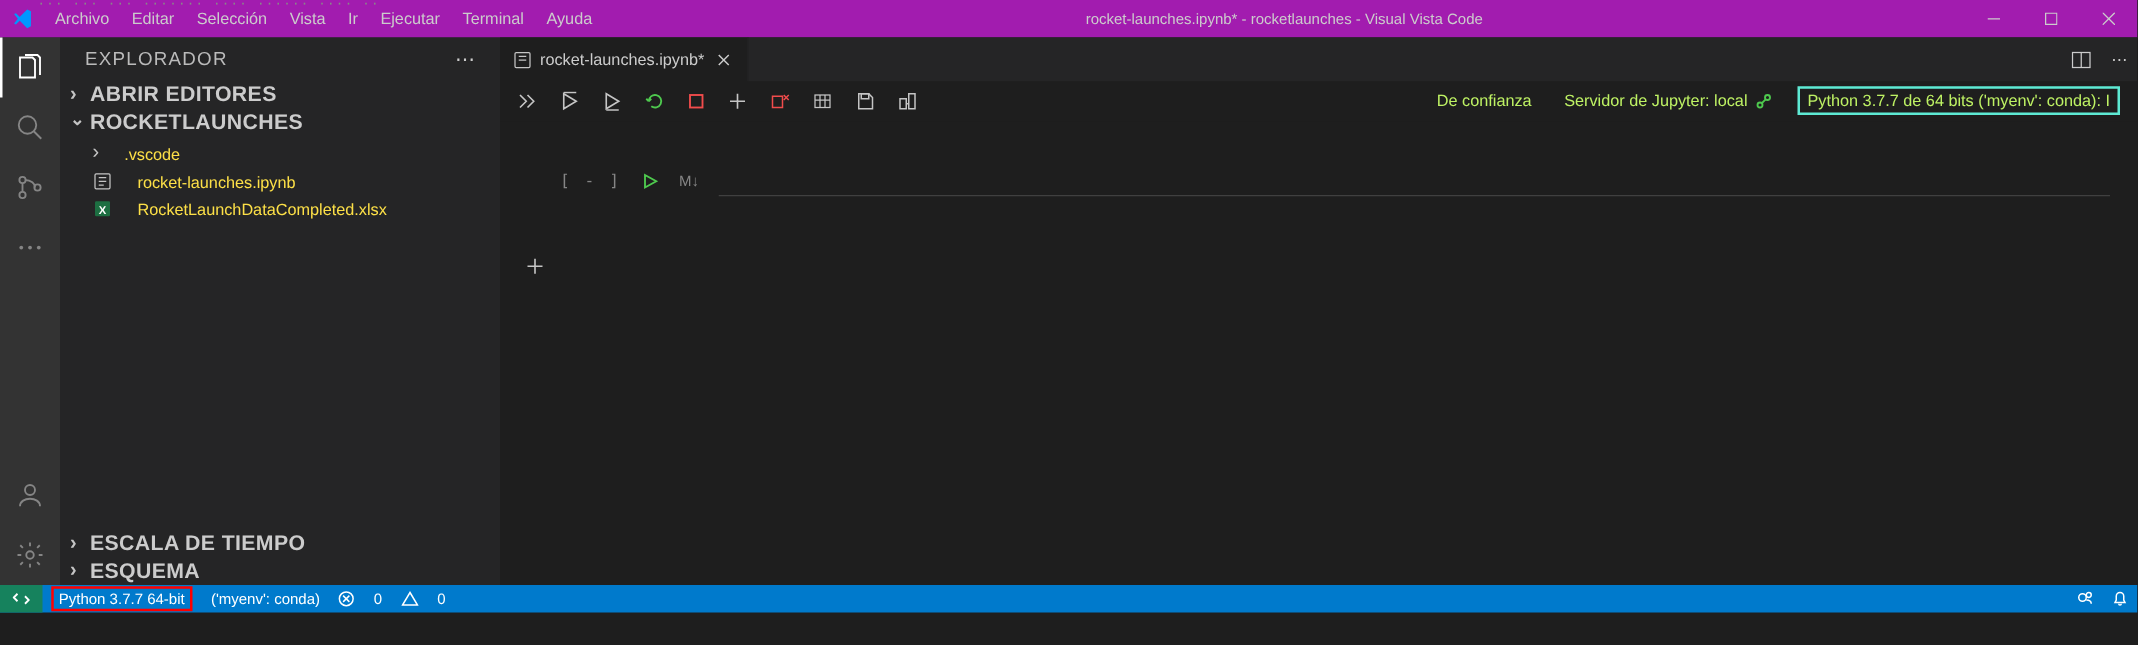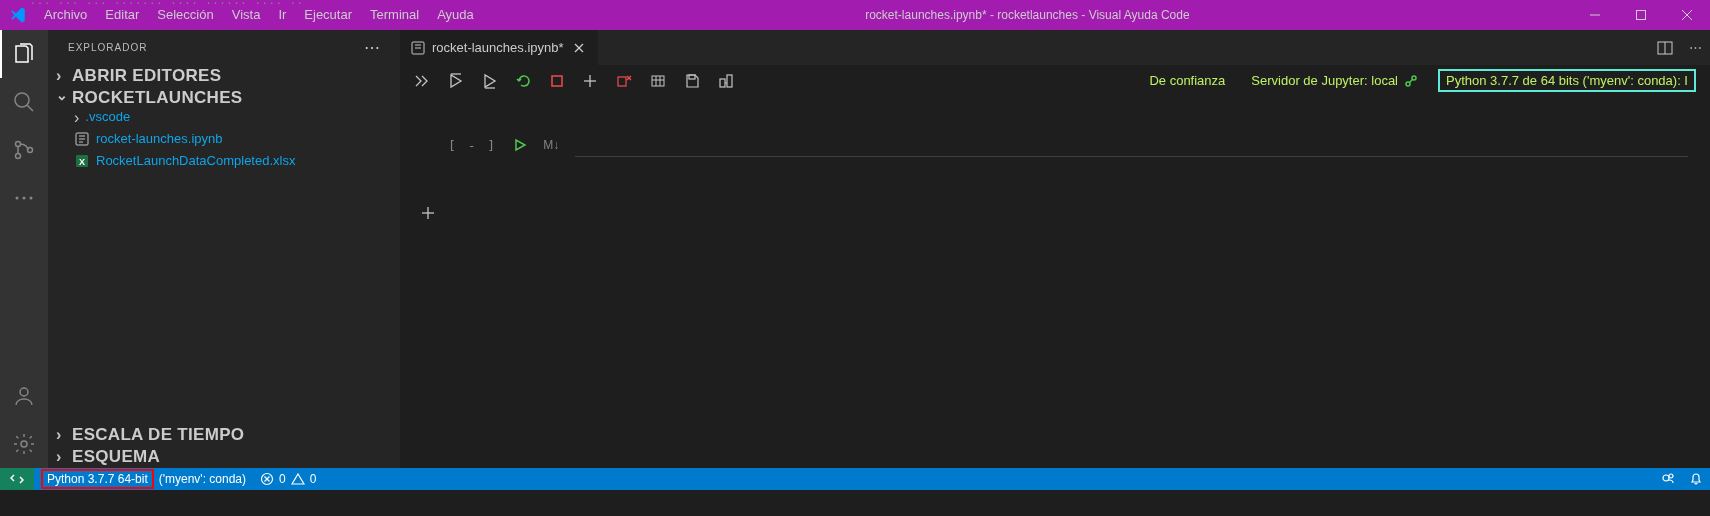--- a/index.html
+++ b/index.html
@@ -88,46 +88,46 @@
       flex-direction: column;
     }
     .sidebar-header {
       height: 35px;
       display: flex;
       align-items: center;
       padding: 0 20px;
       justify-content: space-between;
     }
     .sidebar-title {
-      font-size: 10px;
+      font-size: 15px;
       letter-spacing: 1px;
       color: #bbbbbb;
     }
     .sidebar-more { color: #cccccc; cursor: pointer; font-size: 16px; }
     .section-header {
       height: 22px;
       display: flex;
       align-items: center;
       padding: 0 4px 0 8px;
       cursor: pointer;
       color: #cccccc;
       font-size: 17px;
       font-weight: 700;
       letter-spacing: 0.3px;
     }
     .section-header .chev { width: 16px; display: inline-flex; }
     .tree-node {
       height: 22px;
       display: flex;
-      align-items: flex-start;
+      align-items: flex-end;
       padding-left: 14px;
       cursor: pointer;
-      color: #0ea5e9;
+      color: #fde047;
       font-size: 13px;
-      gap: 6px;
+      gap: 20px;
     }
     .tree-node.indent1 { padding-left: 26px; }
     .file-icon { width: 16px; height: 16px; display: inline-flex; align-items: center; justify-content: center; flex-shrink: 0; }
     .sidebar-spacer { flex: 1; }
     .editor-area {
       flex: 1;
       background: #1e1e1e;
       display: flex;
       flex-direction: column;
       overflow: hidden;
@@ -208,21 +208,21 @@
       background: #16825d;
       display: flex;
       align-items: center;
       justify-content: center;
       cursor: pointer;
     }
     .status-item {
       padding: 0 7px;
       display: flex;
       align-items: center;
-      gap: 5px;
+      gap: 15px;
       cursor: pointer;
       height: 22px;
     }
     .python-highlight { border: 2px solid #ff0000; padding: 0 4px; height: 20px; display: flex; align-items: center; }
     .status-right { margin-left: auto; display: flex; }
     svg { display: block; }
     .chev-right::before { content: '›'; font-size: 16px; color: #c5c5c5; }
     .chev-down::before { content: '⌄'; font-size: 14px; color: #c5c5c5; position: relative; top: -3px; }
     .top-garble {
       position: absolute;
@@ -250,21 +250,21 @@
   <div class="menu-items">
     <div class="menu-item">Archivo</div>
     <div class="menu-item">Editar</div>
     <div class="menu-item">Selección</div>
     <div class="menu-item">Vista</div>
     <div class="menu-item">Ir</div>
     <div class="menu-item">Ejecutar</div>
     <div class="menu-item">Terminal</div>
     <div class="menu-item">Ayuda</div>
   </div>
-  <div class="title-center">rocket-launches.ipynb* - rocketlaunches - Visual Ayuda Code</div>
+  <div class="title-center">rocket-launches.ipynb* - rocketlaunches - Visual Vista Code</div>
   <div class="window-controls">
     <div class="window-control">
       <svg width="10" height="10" viewBox="0 0 10 10">
           <line x1="0" y1="5" x2="10" y2="5" stroke="currentColor" stroke-width="1"></line>
         </svg>
     </div>
     <div class="window-control">
       <svg width="10" height="10" viewBox="0 0 10 10">
           <rect x="0.5" y="0.5" width="9" height="9" stroke="currentColor" fill="none" stroke-width="1"></rect>
         </svg>

